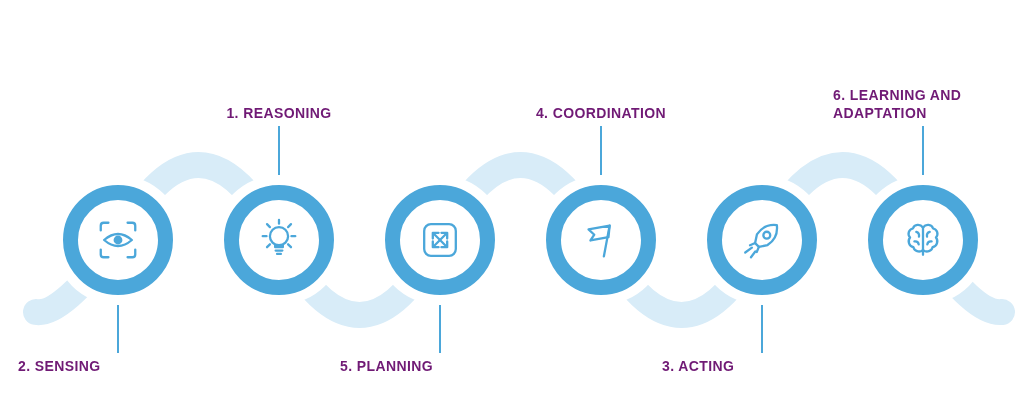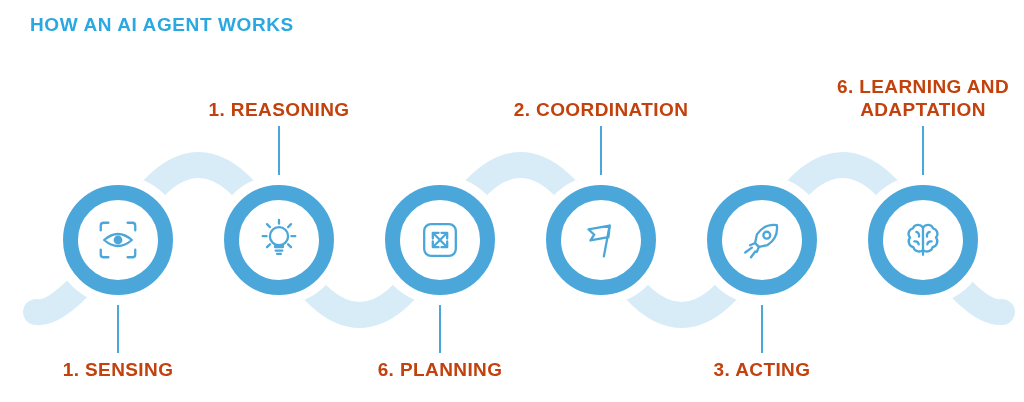--- a/index.html
+++ b/index.html
@@ -53,62 +53,60 @@
     box-shadow:0 0 0 10px #ffffff;
     display:flex;
     align-items:center;
     justify-content:center;
   }
   .label{
     position:absolute;
     left:0;
     transform:translateX(-50%);
     width:200px;
-    font-size:19px;
+    font-size:14px;
     font-weight:800;
     letter-spacing:0.4px;
     line-height:1.25;
-    color:#c2410c;
-    text-align:center;
+    color:#701a75;
   }
   .label.top{
     top:76px;
     height:46px;
     display:flex;
     align-items:flex-end;
     justify-content:center;
   }
   .label.bottom{ top:358px; }
   .label.narrow{ width:180px; }
   .icon{ display:block; }
 </style>
 </head>
 <body>
 
 <div class="canvas">
 
-  <div class="title">HOW AN AI AGENT WORKS</div>
 
   <svg class="ribbon" width="1024" height="402" viewBox="0 0 1024 402" aria-hidden="true">
     <path d="M36 312 Q62 316 118 240 Q198.5 90 279 240 T440 240 T601 240 T762 240 T923 240 Q974 315 1002 312" fill="none" stroke="#d8ecf8" stroke-width="26" stroke-linecap="round"></path>
   </svg>
 
   <div class="step" style="left:118px">
     <div class="connector bottom"></div>
     <div class="circle">
       <svg class="icon" width="46" height="46" viewBox="0 0 48 48" fill="none" stroke="#4ba7da" stroke-width="2.4" stroke-linecap="round" stroke-linejoin="round">
         <path d="M14 6 H9 Q6 6 6 9 V14"></path>
         <path d="M34 6 H39 Q42 6 42 9 V14"></path>
         <path d="M14 42 H9 Q6 42 6 39 V34"></path>
         <path d="M34 42 H39 Q42 42 42 39 V34"></path>
         <path d="M9.5 24 Q24 11.5 38.5 24 Q24 36.5 9.5 24 Z"></path>
         <circle cx="24" cy="24" r="4.6" fill="#4ba7da" stroke="none"></circle>
       </svg>
     </div>
-    <div class="label bottom">1. SENSING</div>
+    <div class="label bottom">2. SENSING</div>
   </div>
 
   <div class="step" style="left:279px">
     <div class="connector top"></div>
     <div class="circle">
       <svg class="icon" width="46" height="46" viewBox="0 0 48 48" fill="none" stroke="#4ba7da" stroke-width="2.4" stroke-linecap="round" stroke-linejoin="round">
         <circle cx="24" cy="20" r="9.5"></circle>
         <path d="M20 29.5 V31.5 H28 V29.5"></path>
         <path d="M20.5 35 H27.5"></path>
         <path d="M22 38.5 H26"></path>
@@ -130,32 +128,32 @@
       <svg class="icon" width="46" height="46" viewBox="0 0 48 48" fill="none" stroke="#4ba7da" stroke-width="2.4" stroke-linecap="round" stroke-linejoin="round">
         <rect x="7.5" y="7.5" width="33" height="33" rx="7"></rect>
         <path d="M17 31 L31 17"></path>
         <path d="M17 17 L31 31"></path>
         <path d="M25.5 16.5 H31.5 V22.5"></path>
         <path d="M22.5 31.5 H16.5 V25.5"></path>
         <path d="M16.5 22.5 V16.5 H22.5"></path>
         <path d="M31.5 25.5 V31.5 H25.5"></path>
       </svg>
     </div>
-    <div class="label bottom">6. PLANNING</div>
+    <div class="label bottom">5. PLANNING</div>
   </div>
 
   <div class="step" style="left:601px">
     <div class="connector top"></div>
     <div class="circle">
       <svg class="icon" width="46" height="46" viewBox="0 0 48 48" fill="none" stroke="#4ba7da" stroke-width="2.4" stroke-linecap="round" stroke-linejoin="round">
         <path d="M33 9 L27 41"></path>
         <path d="M33 9 L11 13 L17 18.5 L13 24.5 L31.8 21 Z"></path>
       </svg>
     </div>
-    <div class="label top">2. COORDINATION</div>
+    <div class="label top">4. COORDINATION</div>
   </div>
 
   <div class="step" style="left:762px">
     <div class="connector bottom"></div>
     <div class="circle">
       <svg class="icon" width="46" height="46" viewBox="0 0 48 48" fill="none" stroke="#4ba7da" stroke-width="2.4" stroke-linecap="round" stroke-linejoin="round">
         <path d="M39.5 8.5 C40.5 17 37 24.5 29.8 29.3 L20.8 31.2 L16.8 27.2 L18.7 18.2 C23.5 11 31 7.5 39.5 8.5 Z"></path>
         <circle cx="29" cy="19" r="3.6"></circle>
         <path d="M20.8 31.2 L18.5 36.5"></path>
         <path d="M16.8 27.2 L11.5 29.5"></path>

